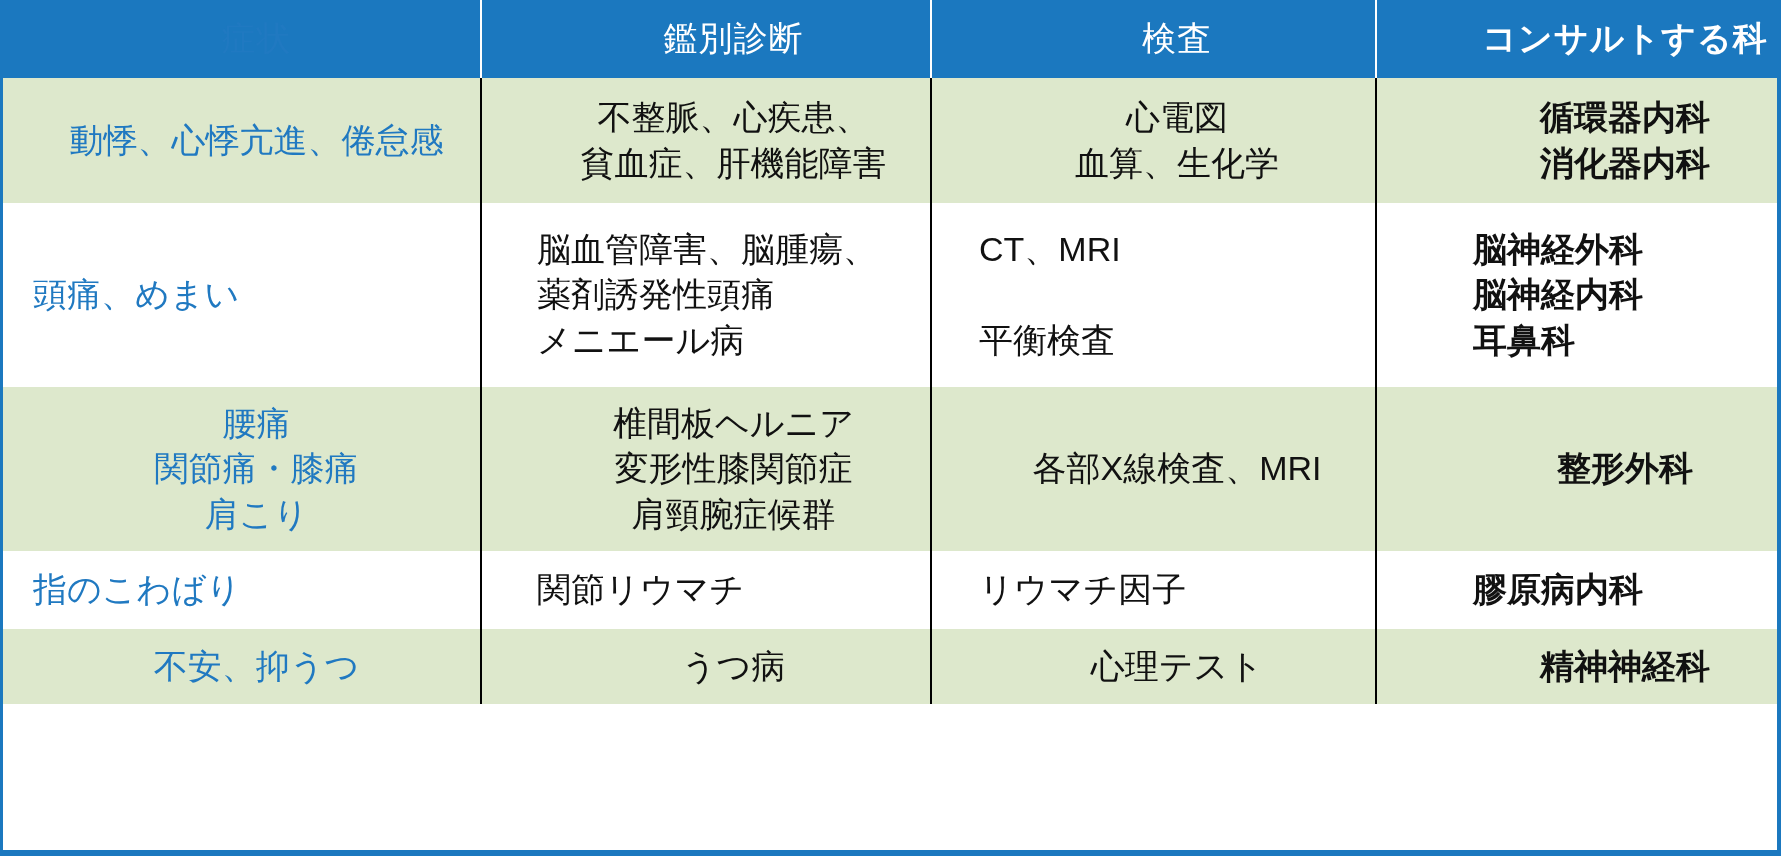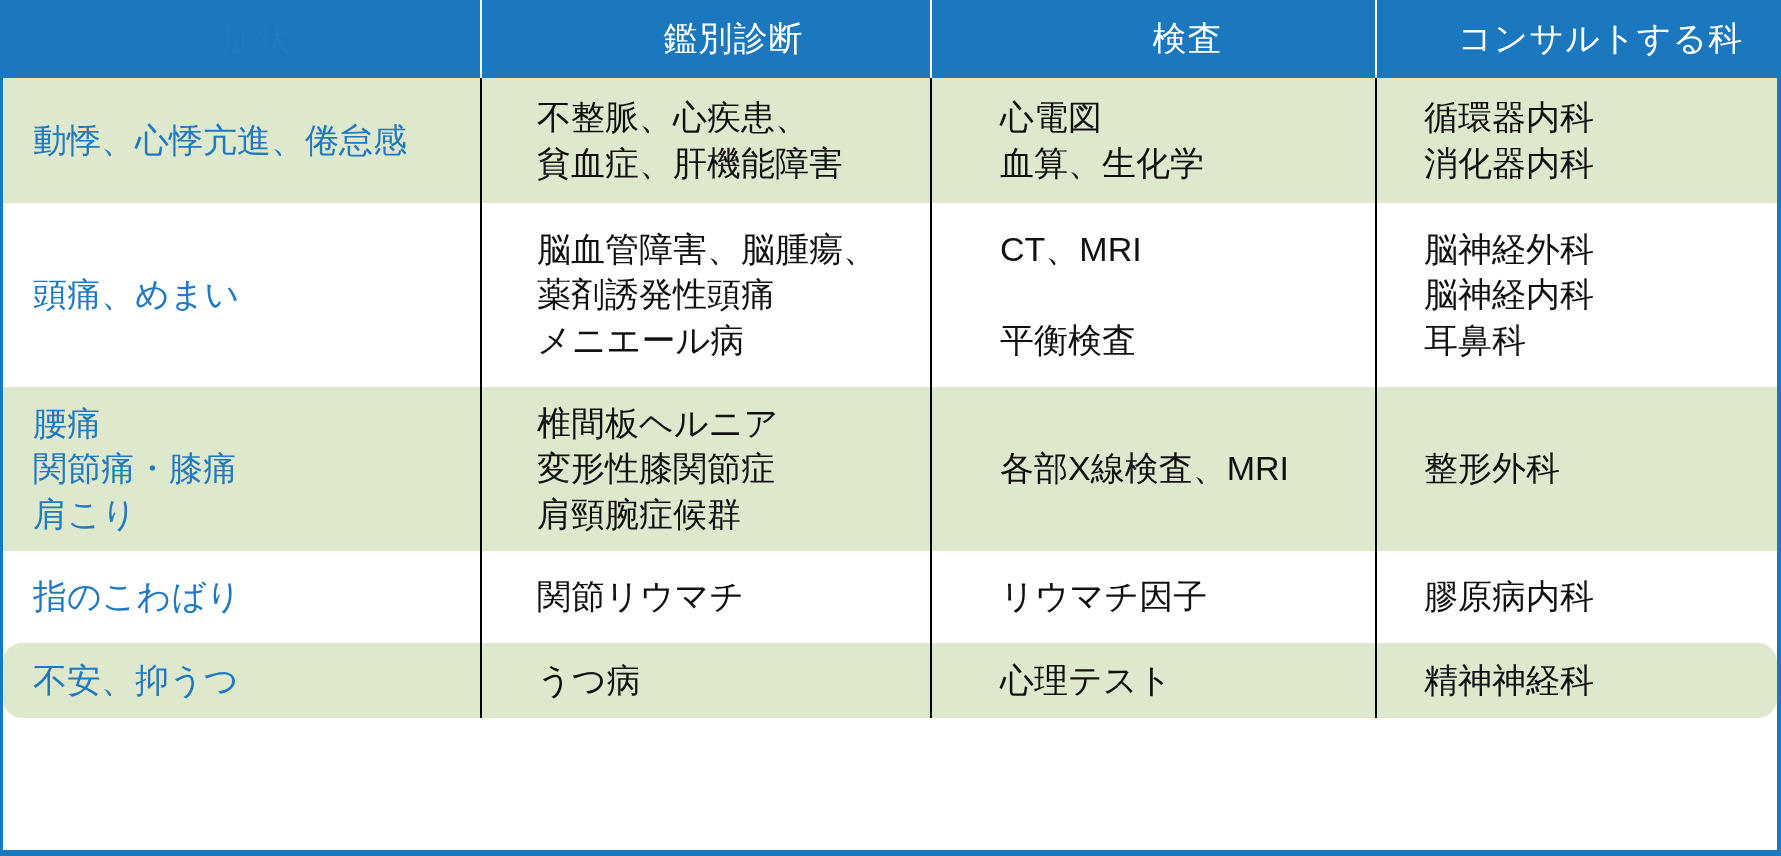--- a/index.html
+++ b/index.html
@@ -33,42 +33,42 @@
   .header-cell {
     display: flex;
     align-items: center;
     justify-content: center;
     color: #ffffff;
     font-size: 34px;
     letter-spacing: 1px;
   }
   .header-cell + .header-cell { border-left: 2px solid #ffffff; }
   .row { display: flex; flex: none; }
-  .row.green { background: var(--row-alt); }
+  .row.green { background: var(--row-alt); text-align: center; }
   .r1 { height: 130px; }
   .r2 { height: 125px; }
   .r3 { height: 184px; }
   .r4 { height: 164px; }
-  .r5 { height: 92px; }
-  .r6 { height: 75px; border-radius: 19px; }
+  .r5 { height: 78px; }
+  .r6 { height: 75px; }
   .cell {
     display: flex;
     flex-direction: column;
     justify-content: center;
     font-size: 34px;
     line-height: 1.34;
     color: var(--body-text);
     white-space: nowrap;
     overflow: hidden;
   }
   .cell + .cell { border-left: 2px solid #000000; }
   .c1 { width: 477px; padding-left: 30px; color: var(--symptom-blue); }
   .c2 { width: 450px; padding-left: 55px; }
-  .c3 { width: 445px; padding-left: 68px; }
-  .c4 { width: 402px; padding-left: 47px; }
+  .c3 { width: 445px; padding-left: 47px; }
+  .c4 { width: 402px; padding-left: 96px; font-weight: bold; }
 </style>
 </head>
 <body>
 
 <div class="table">
 
   <div class="header-row">
     <div class="header-cell c1">症状</div>
     <div class="header-cell c2">鑑別診断</div>
     <div class="header-cell c3">検査</div>

